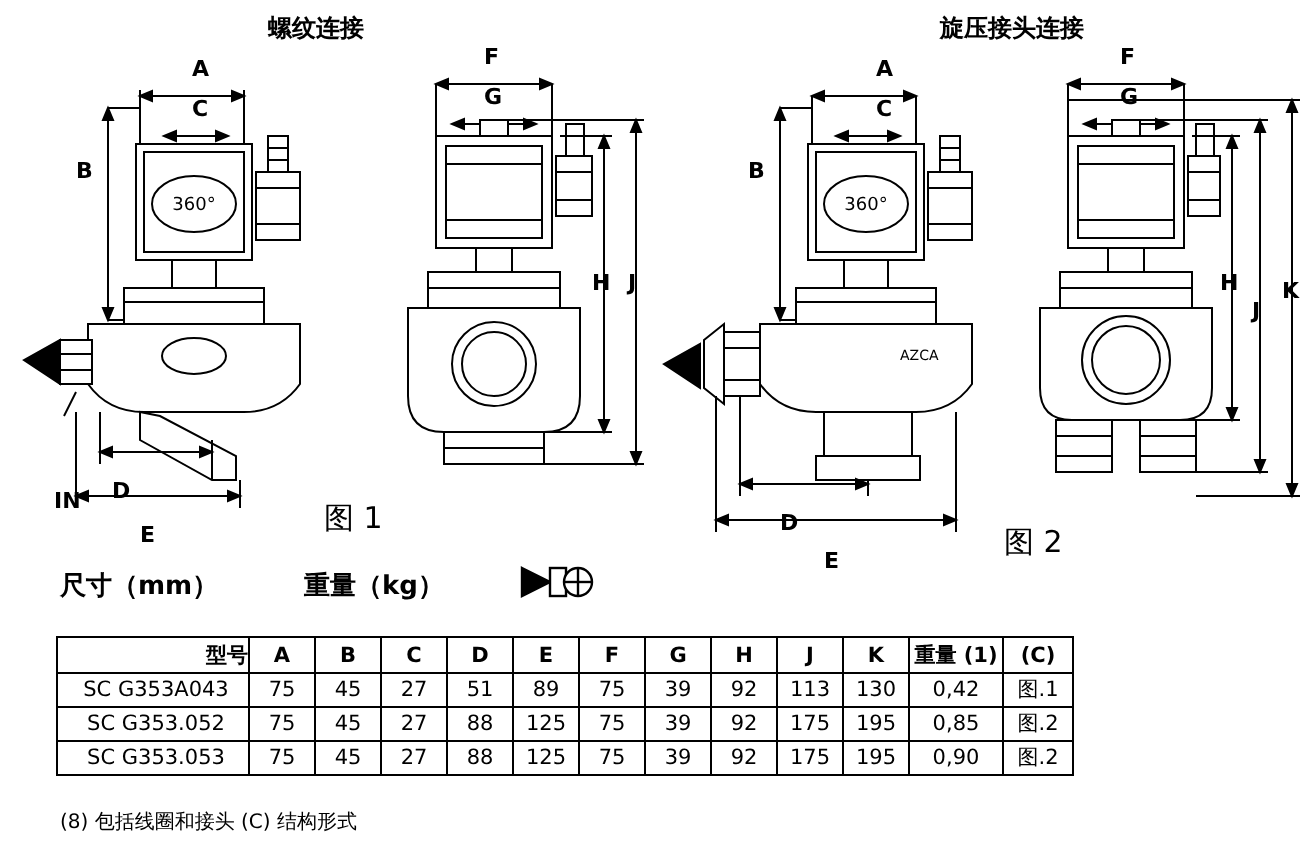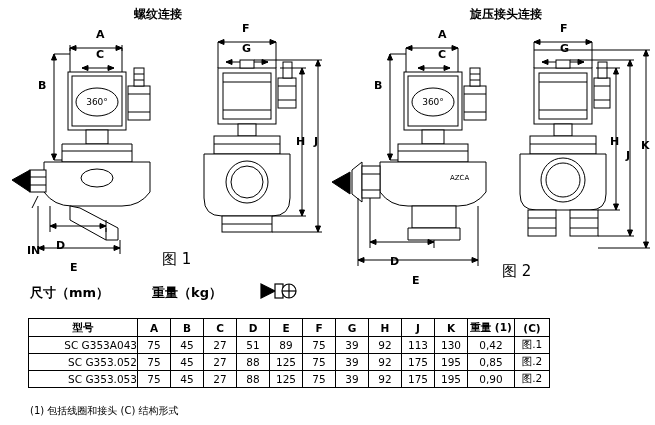--- a/index.html
+++ b/index.html
@@ -24,22 +24,22 @@
   .tbl td,.tbl th{
     border:1px solid #000;
     font-size:10.5px;
     text-align:center;
     padding:1px 0 1px 0;
     height:14px;
     font-weight:normal;
     font-family:"DejaVu Sans","Liberation Sans",sans-serif;
   }
   .tbl th{font-weight:bold;height:15px;}
-  .tbl td.model{text-align:right;padding-left:16px;width:92px;}
-  .tbl th.model{width:92px;}
+  .tbl td.model{text-align:center;padding-left:3px;width:92px;}
+  .tbl th.model{width:92px;text-align:right;}
   .col-n{width:32px;}
   .col-w{width:46px;}
   .col-c{width:34px;}
 
   .footnote{position:absolute;left:30px;top:404px;font-size:10px;white-space:nowrap;}
 
   svg{display:block;}
 </style>
 </head>
 <body>
@@ -384,15 +384,15 @@
         <td>39</td>
         <td>92</td>
         <td>175</td>
         <td>195</td>
         <td>0,90</td>
         <td>图.2</td>
       </tr>
     </tbody>
   </table>
 
-  <div class="footnote cn">(1) 包括线圈和接头 (C) 结构形式</div>
+  <div class="footnote cn">(8) 包括线圈和接头 (C) 结构形式</div>
 
 </div>
 
 </body></html>

